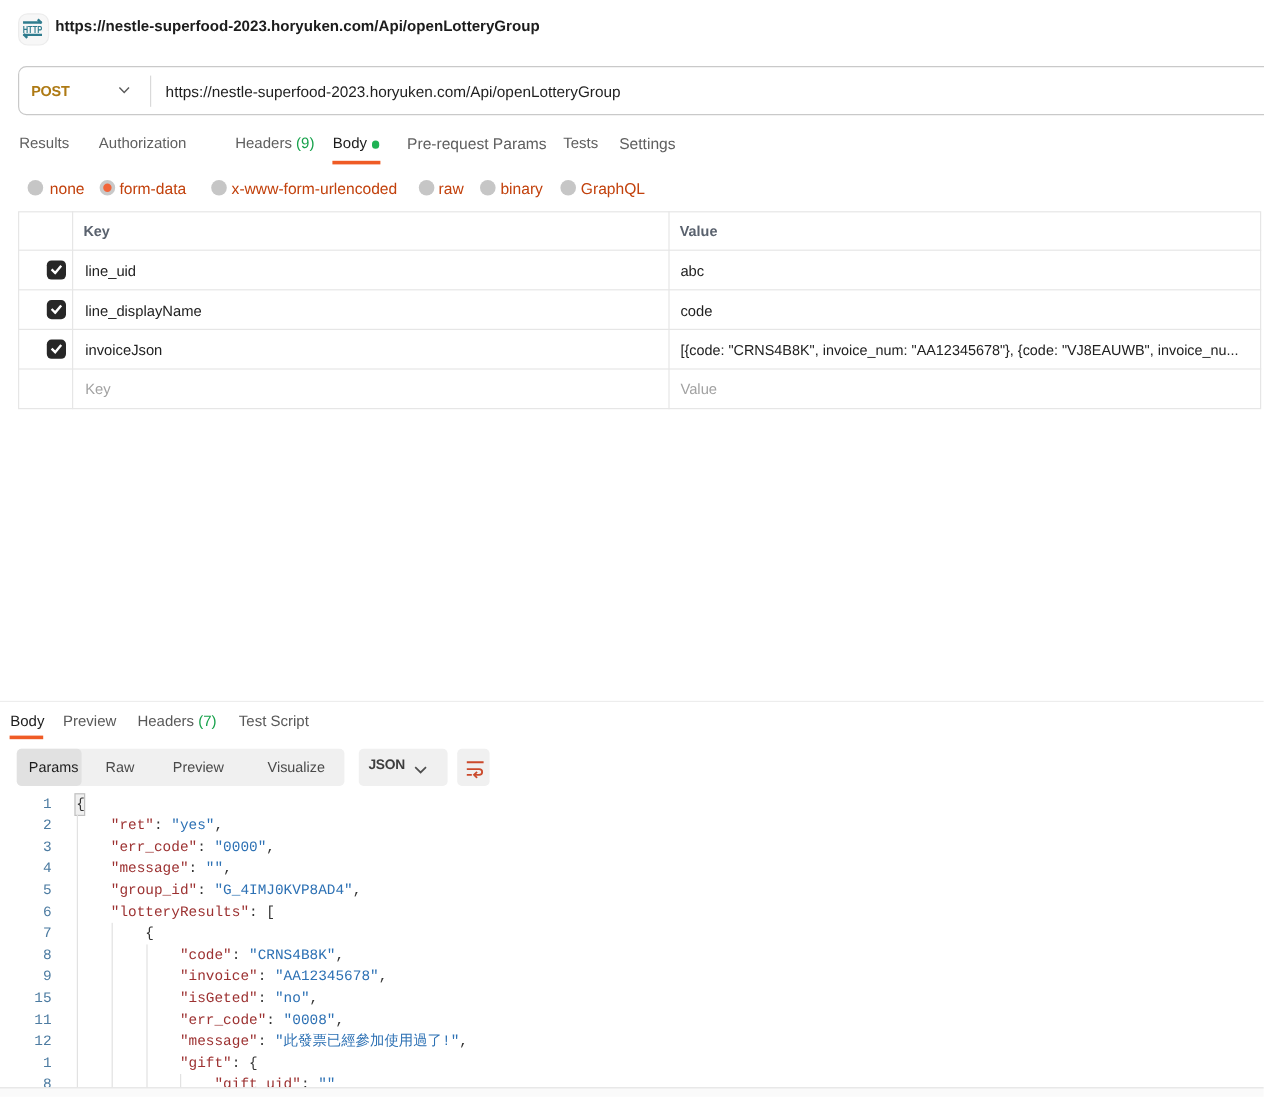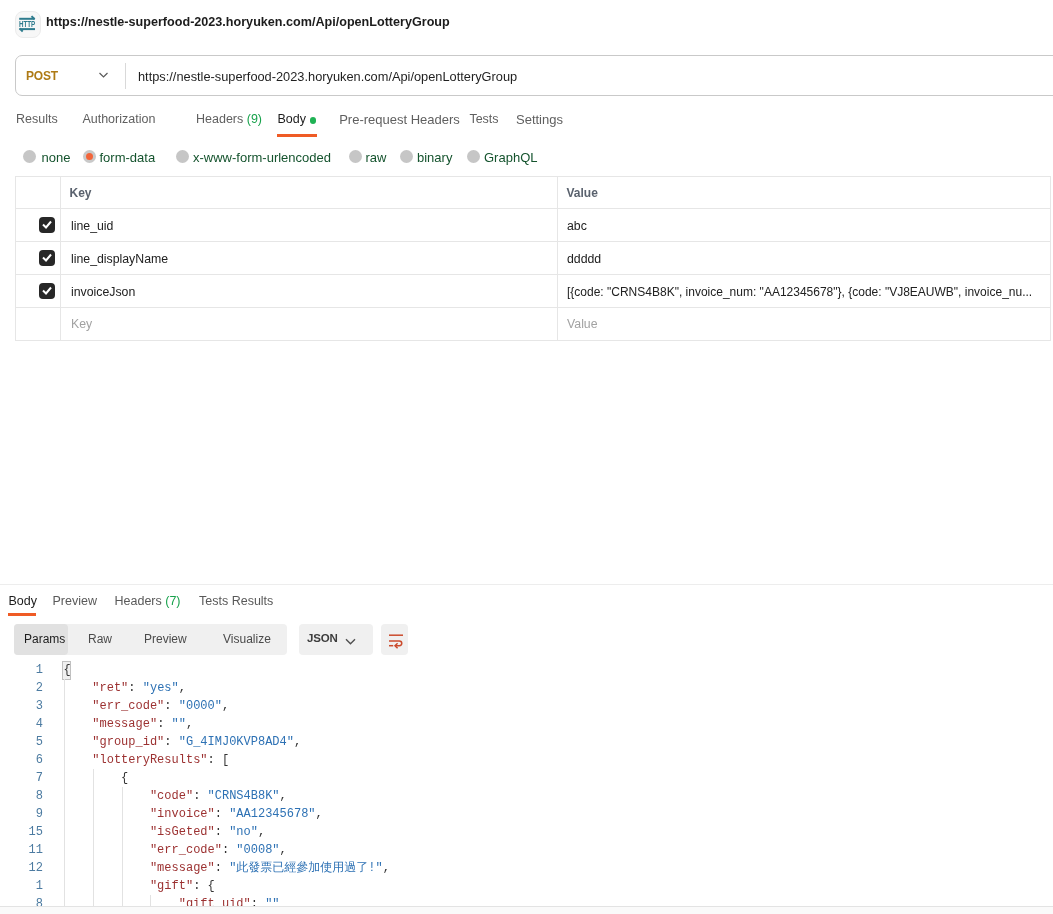--- a/index.html
+++ b/index.html
@@ -22,21 +22,21 @@
 
 
 .rtab { top:112px; font-size:12.5px; color:#5f5f5f; }
 #bodyunderline { left:277px; top:134px; width:39.5px; height:2.5px; background:#ef5b25; }
 .green { color:#18a24c; }
 #bodydot { left:309.5px; top:117px; width:6.5px; height:6.5px; border-radius:50%; background:#1fb254; }
 
 
 .radio { top:149.5px; width:13px; height:13px; border-radius:50%; background:#c6c6c6; }
 .radio.sel { background:#f2653a; border:3px solid #c9c9c9; }
-.rlabel { top:149.5px; font-size:13px; color:#14532d; }
+.rlabel { top:149.5px; font-size:13px; color:#c2410c; }
 
 
 #tbl { left:15px; top:176px; width:1036px; height:165px; border:1px solid #e6e6e6; }
 .hline { left:15px; width:1036px; height:1px; background:#e6e6e6; }
 .vline { top:176px; width:1px; height:165px; background:#e6e6e6; }
 .cell { font-size:12.3px; color:#212121; }
 .chead { font-size:12px; font-weight:bold; color:#5a626e; }
 .ph { color:#a2a2a2; }
 .cb { left:39px; width:16px; height:16px; background:#272727; border-radius:4px; color:#fff; }
 .cb svg { display:block; margin:3px auto; }
@@ -87,21 +87,21 @@
     <path d="M1.5 2 L5.5 6 L9.5 2" stroke="#5a5a5a" stroke-width="1.2" fill="none"></path>
   </svg>
 <div class="abs" id="barsep"></div>
 <div class="abs" id="urltext">https://nestle-superfood-2023.horyuken.com/Api/openLotteryGroup</div>
 
 <div class="abs rtab" style="left:16px">Results</div>
 <div class="abs rtab" style="left:82.4px">Authorization</div>
 <div class="abs rtab" style="left:196px">Headers <span class="green">(9)</span></div>
 <div class="abs rtab" style="left:277.4px;color:#1c1c1c">Body</div>
 <div class="abs" id="bodydot"></div>
-<div class="abs rtab" style="left:339.2px;font-size:13px">Pre-request Headers</div>
+<div class="abs rtab" style="left:339.2px;font-size:13px">Pre-request Params</div>
 <div class="abs rtab" style="left:469.4px">Tests</div>
 <div class="abs rtab" style="left:516px;font-size:13px">Settings</div>
 <div class="abs" id="bodyunderline"></div>
 
 <div class="abs radio" style="left:23px"></div>
 <div class="abs rlabel" style="left:41.5px">none</div>
 <div class="abs radio sel" style="left:83px"></div>
 <div class="abs rlabel" style="left:99.5px">form-data</div>
 <div class="abs radio" style="left:176px"></div>
 <div class="abs rlabel" style="left:193px">x-www-form-urlencoded</div>
@@ -129,38 +129,38 @@
   </div>
 <div class="abs cell" style="left:71px;top:219px">line_uid</div>
 <div class="abs cell" style="left:567px;top:219px">abc</div>
 
 <div class="abs cb" style="top:250px">
     <svg width="10" height="9" viewBox="0 0 10 9">
       <path d="M1 4.5 L4 7.5 L9 1.5" stroke="#fff" stroke-width="2" fill="none"></path>
     </svg>
   </div>
 <div class="abs cell" style="left:71px;top:252px">line_displayName</div>
-<div class="abs cell" style="left:567px;top:252px">ddddd</div>
+<div class="abs cell" style="left:567px;top:252px">code</div>
 
 <div class="abs cb" style="top:283px">
     <svg width="10" height="9" viewBox="0 0 10 9">
       <path d="M1 4.5 L4 7.5 L9 1.5" stroke="#fff" stroke-width="2" fill="none"></path>
     </svg>
   </div>
 <div class="abs cell" style="left:71px;top:285px">invoiceJson</div>
 <div class="abs cell" style="left:567px;top:285px;font-size:12px">[{code: "CRNS4B8K", invoice_num: "AA12345678"}, {code: "VJ8EAUWB", invoice_nu...</div>
 
 <div class="abs cell ph" style="left:71px;top:317px">Key</div>
 <div class="abs cell ph" style="left:567px;top:317px">Value</div>
 
 <div class="abs" id="respdiv"></div>
 <div class="abs stab" style="left:8.5px;color:#1c1c1c">Body</div>
 <div class="abs stab" style="left:52.5px">Preview</div>
 <div class="abs stab" style="left:114.5px">Headers <span class="green">(7)</span></div>
-<div class="abs stab" style="left:199px">Tests Results</div>
+<div class="abs stab" style="left:199px">Test Script</div>
 <div class="abs" id="respunderline"></div>
 
 <div class="abs" id="grp1"></div>
 <div class="abs" id="prettyseg"></div>
 <div class="abs tbtn" style="left:24px;color:#1c1c1c">Params</div>
 <div class="abs tbtn" style="left:88px">Raw</div>
 <div class="abs tbtn" style="left:144px">Preview</div>
 <div class="abs tbtn" style="left:223px">Visualize</div>
 <div class="abs" id="grp2"></div>
 <div class="abs" id="jsontxt">JSON</div>

